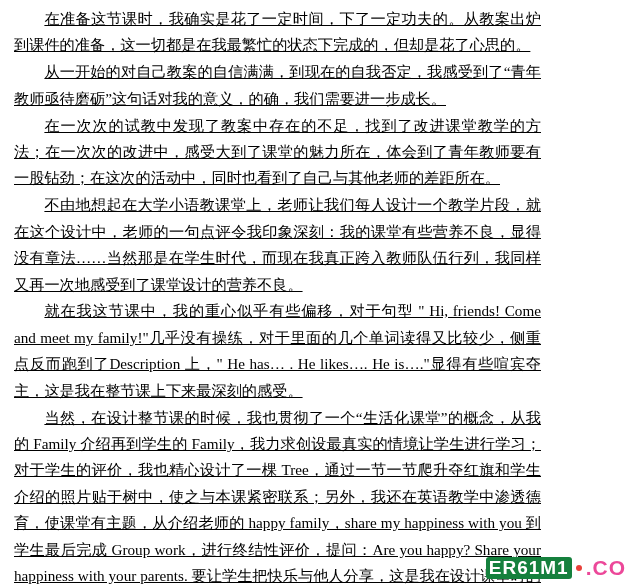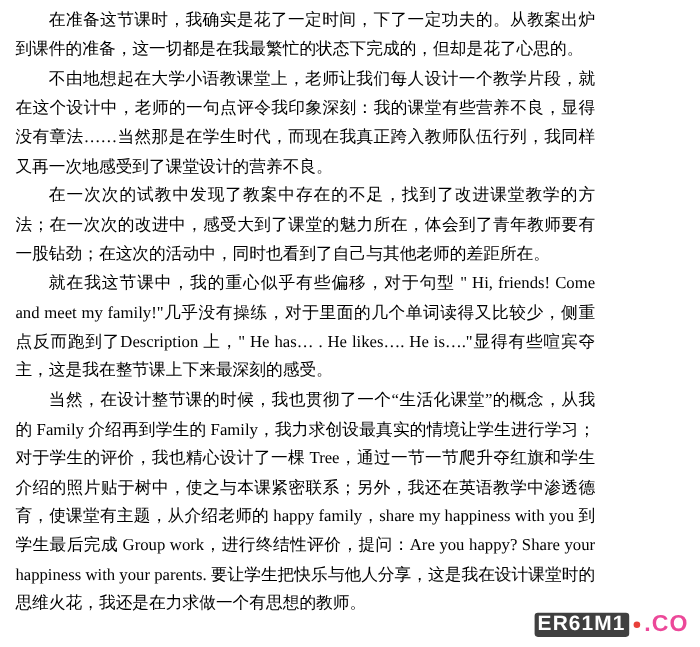--- a/index.html
+++ b/index.html
@@ -16,20 +16,21 @@
     overflow: hidden;
   }
   #doc {
     position: absolute;
     left: 0;
     top: 0;
     width: 555px;
     height: 588px;
     padding: 6px 14px 0 14px;
     box-sizing: border-box;
+    text-decoration: underline;
   }
   p.para {
     margin: 0 0 0.5px 0;
     font-size: 15.2px;
     line-height: 26.4px;
     text-align: justify;
     text-justify: inter-ideograph;
     text-indent: 2em;
     letter-spacing: 0px;
     word-spacing: 0px;
@@ -63,21 +64,21 @@
     font-weight: bold;
     color: #e8403a;
     white-space: nowrap;
     letter-spacing: 1px;
     display: flex;
     align-items: center;
     gap: 2px;
   }
   .wm-box {
     display: inline-block;
-    background: #404040;
+    background: #15803d;
     color: #ffffff;
     border-radius: 3px;
     padding: 0 3px;
     font-size: 19px;
     line-height: 22px;
   }
   .wm-dot {
     display: inline-block;
     width: 6px;
     height: 6px;
@@ -88,22 +89,23 @@
   }
   .wm-red {
     color: #ec4899;
   }
 </style>
 </head>
 <body>
 
 <div id="doc">
   <p class="para">在准备这节课时，我确实是花了一定时间，下了一定功夫的。从教案出炉到课件的准备，这一切都是在我最繁忙的状态下完成的，但却是花了心思的。</p>
+  <p class="para">从一开始的对自己教案的自信满满，到现在的自我否定，我感受到了“青年教师亟待磨砺”这句话对我的意义，的确，我们需要进一步成长。</p>
+  <p class="para">在一次次的试教中发现了教案中存在的不足，找到了改进课堂教学的方法；在一次次的改进中，感受大到了课堂的魅力所在，体会到了青年教师要有一股钻劲；在这次的活动中，同时也看到了自己与其他老师的差距所在。</p>
   <p class="para">不由地想起在大学小语教课堂上，老师让我们每人设计一个教学片段，就在这个设计中，老师的一句点评令我印象深刻：我的课堂有些营养不良，显得没有章法……当然那是在学生时代，而现在我真正跨入教师队伍行列，我同样又再一次地感受到了课堂设计的营养不良。</p>
-  <p class="para">在一次次的试教中发现了教案中存在的不足，找到了改进课堂教学的方法；在一次次的改进中，感受大到了课堂的魅力所在，体会到了青年教师要有一股钻劲；在这次的活动中，同时也看到了自己与其他老师的差距所在。</p>
   <p class="para">就在我这节课中，我的重心似乎有些偏移，对于句型 " Hi, friends! Come and meet my family!"几乎没有操练，对于里面的几个单词读得又比较少，侧重点反而跑到了Description 上，" He has… . He likes…. He is…."显得有些喧宾夺主，这是我在整节课上下来最深刻的感受。</p>
   <p class="para">当然，在设计整节课的时候，我也贯彻了一个“生活化课堂”的概念，从我的 Family 介绍再到学生的 Family，我力求创设最真实的情境让学生进行学习；对于学生的评价，我也精心设计了一棵 Tree，通过一节一节爬升夺红旗和学生介绍的照片贴于树中，使之与本课紧密联系；另外，我还在英语教学中渗透德育，使课堂有主题，从介绍老师的 happy family，share my happiness with you 到学生最后完成 Group work，进行终结性评价，提问：Are you happy? Share your happiness with your parents. 要让学生把快乐与他人分享，这是我在设计课堂时的思维火花，我还是在力求做一个有思想的教师。</p>
 </div>
 
 <div id="watermark">
   <div id="wm-line2">
     <span class="wm-box">ER61M1</span>
     <span class="wm-dot"></span>
     <span class="wm-red">.CO</span>
   </div>

